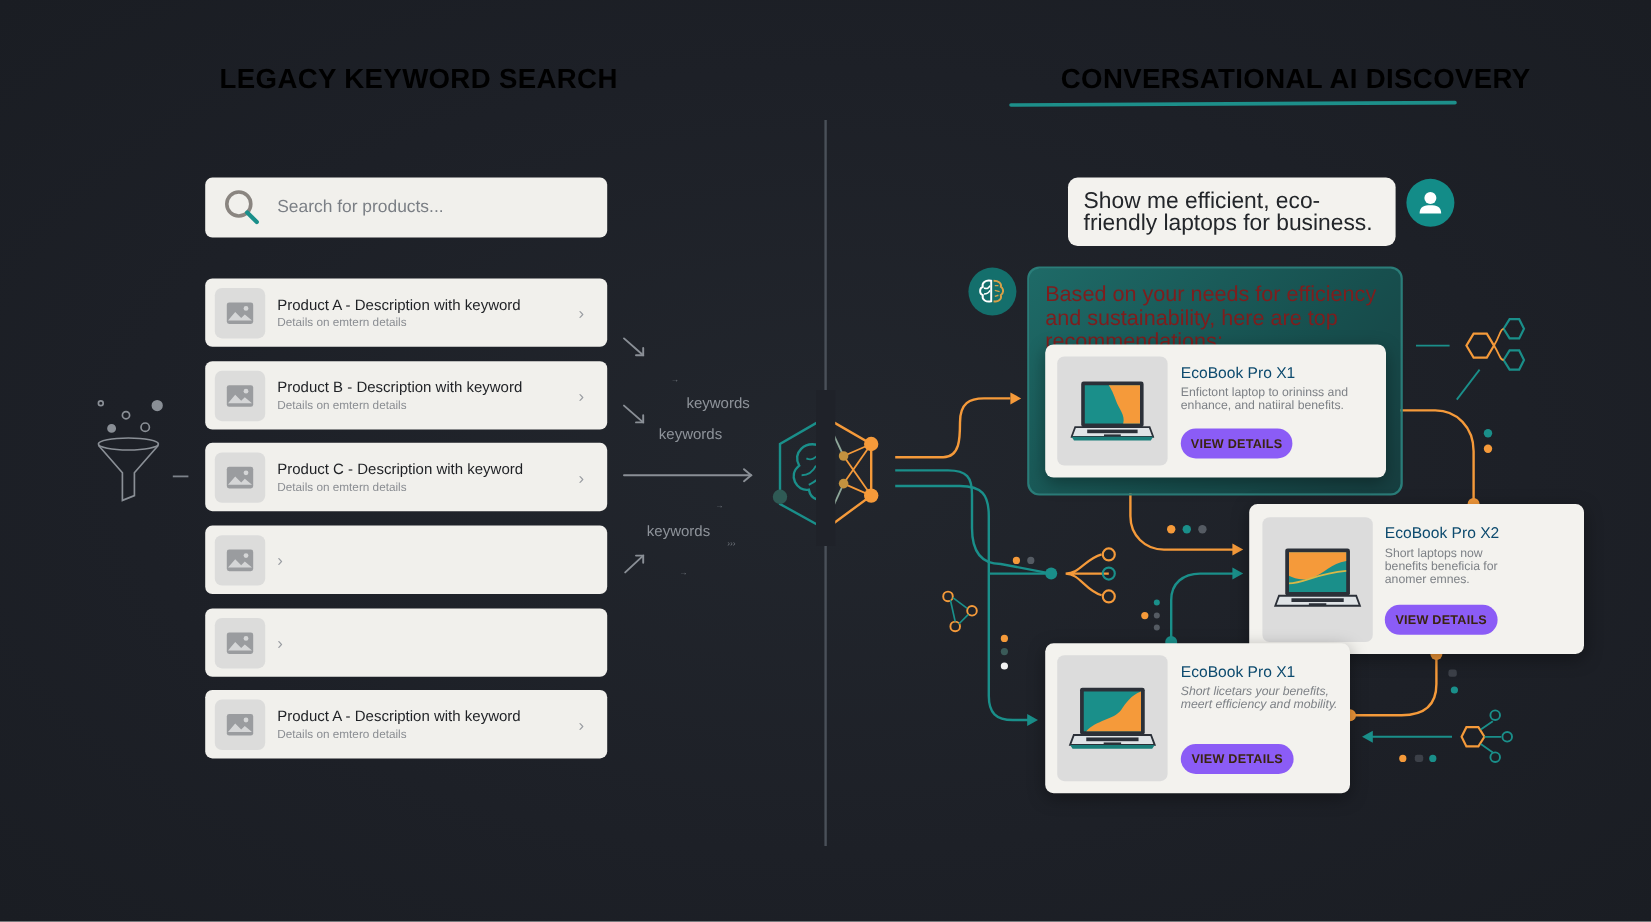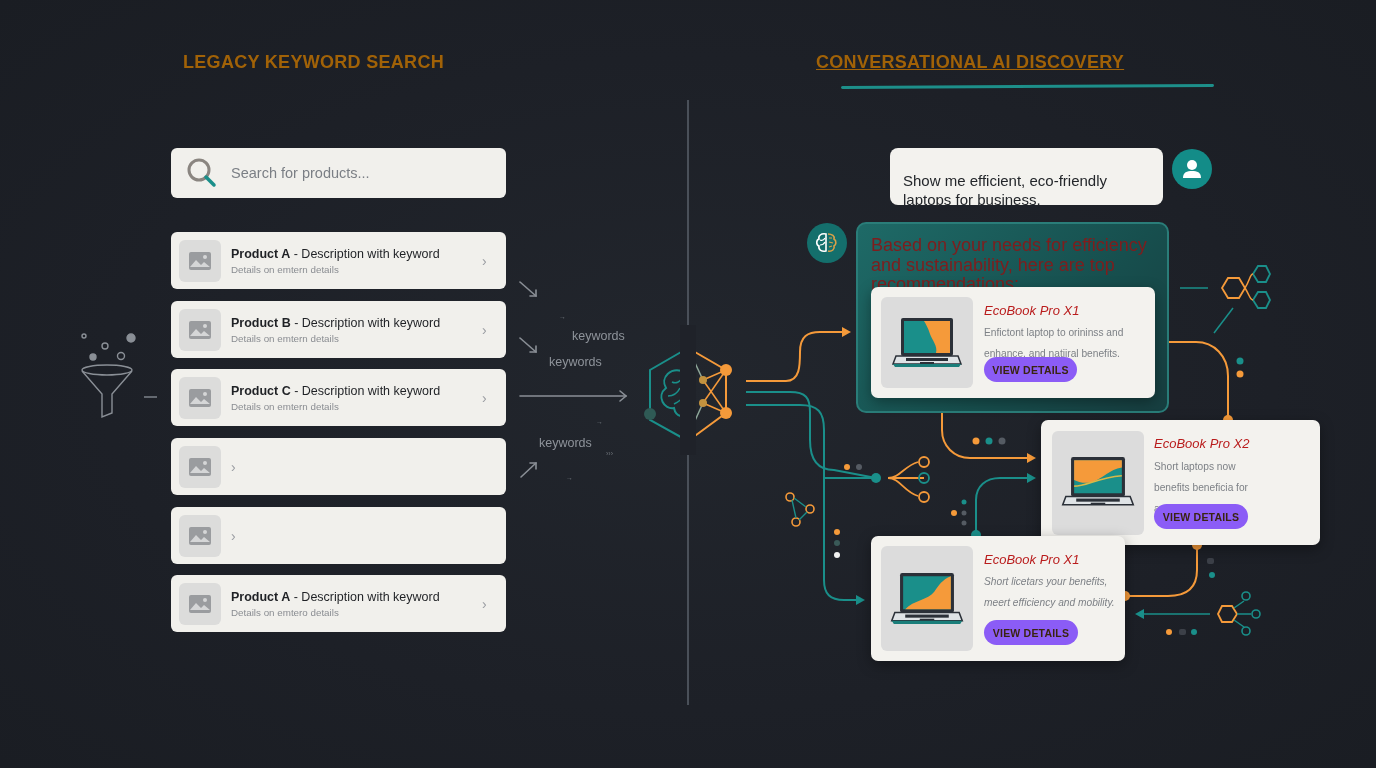--- a/index.html
+++ b/index.html
@@ -6,25 +6,25 @@
   html, body { width: 1376px; height: 768px; overflow: hidden; }
   body {
     background: radial-gradient(ellipse at 50% 50%, #22262d 0%, #1d2027 60%, #1a1d23 100%);
     font-family: "Liberation Sans", sans-serif;
     position: relative;
     color: #e9ebee;
   }
 
   
   .title {
-    position: absolute; top: 52px; font-weight: bold; font-size: 18px;
-    letter-spacing: 0.3px; color: #a16207; white-space: nowrap;
+    position: absolute; top: 52px; font-weight: bold; font-size: 23px;
+    letter-spacing: 0.3px; color: #000000; white-space: nowrap;
   }
   .title-left { left: 183px; }
-  .title-right { left: 816px; text-decoration: underline; }
+  .title-right { left: 884px; }
   .title-underline {
     position: absolute; left: 841px; top: 85px; width: 373px; height: 3px;
     background: #1d8f8a; border-radius: 2px;
     transform: rotate(-0.3deg);
   }
 
   
   .divider {
     position: absolute; left: 687px; top: 100px; width: 2px; height: 605px;
     background: #4a5059;
@@ -48,33 +48,33 @@
     position: absolute; left: 171px; width: 335px; height: 57px;
     background: #f1f0ec; border-radius: 6px;
     display: flex; align-items: center; padding-left: 8px;
   }
   .thumb {
     width: 42px; height: 42px; background: #dcdcdb; border-radius: 6px;
     display: flex; align-items: center; justify-content: center; margin-right: 10px;
   }
   .product-text { flex: 1; }
   .product-title { font-size: 12.5px; color: #1f2125; }
-  .product-title b { font-weight: bold; }
+  .product-title b { font-weight: normal; }
   .product-sub { font-size: 9.8px; color: #8a8d92; margin-top: 3px; }
   .chev { width: 24px; color: #9a9da2; font-size: 14px; }
 
   
   .kw { position: absolute; color: #8e939a; font-size: 12.5px; }
   .tiny { position: absolute; color: #6f747b; font-size: 7px; }
 
   
   .user-bubble {
     position: absolute; left: 890px; top: 148px; width: 273px; height: 57px;
-    background: #f3f2ee; border-radius: 8px; padding: 23px 13px;
-    color: #23262a; font-size: 15px; line-height: 19px;
+    background: #f3f2ee; border-radius: 8px; padding: 10px 13px;
+    color: #23262a; font-size: 19px; line-height: 19px;
   }
   .avatar {
     position: absolute; left: 1172px; top: 149px; width: 40px; height: 40px;
     border-radius: 50%; background: #138c88;
     display: flex; align-items: center; justify-content: center;
   }
   .ai-avatar {
     position: absolute; left: 807px; top: 223px; width: 40px; height: 40px;
     border-radius: 50%; background: #146f6c;
     display: flex; align-items: center; justify-content: center;
@@ -93,22 +93,22 @@
 
   
   .card {
     position: absolute; background: #f3f2ee; border-radius: 7px;
     box-shadow: 0 4px 14px rgba(0,0,0,0.35);
   }
   .card-img {
     position: absolute; background: #dcdcdc; border-radius: 6px;
     display: flex; align-items: center; justify-content: center;
   }
-  .card-title { position: absolute; color: #b91c1c; font-size: 13px; font-style: italic; }
-  .card-desc { position: absolute; color: #7d8186; font-size: 10.2px; line-height: 21px; }
+  .card-title { position: absolute; color: #0c4a6e; font-size: 13px; }
+  .card-desc { position: absolute; color: #7d8186; font-size: 10.2px; line-height: 11px; }
   .btn {
     position: absolute; background: #8b5cf6; color: #3a2410;
     font-size: 10.5px; font-weight: bold; border-radius: 14px;
     display: flex; align-items: center; justify-content: center;
     letter-spacing: 0.2px;
   }
 
   svg.overlay { position: absolute; left: 0; top: 0; pointer-events: none; }
 </style>
 </head>

